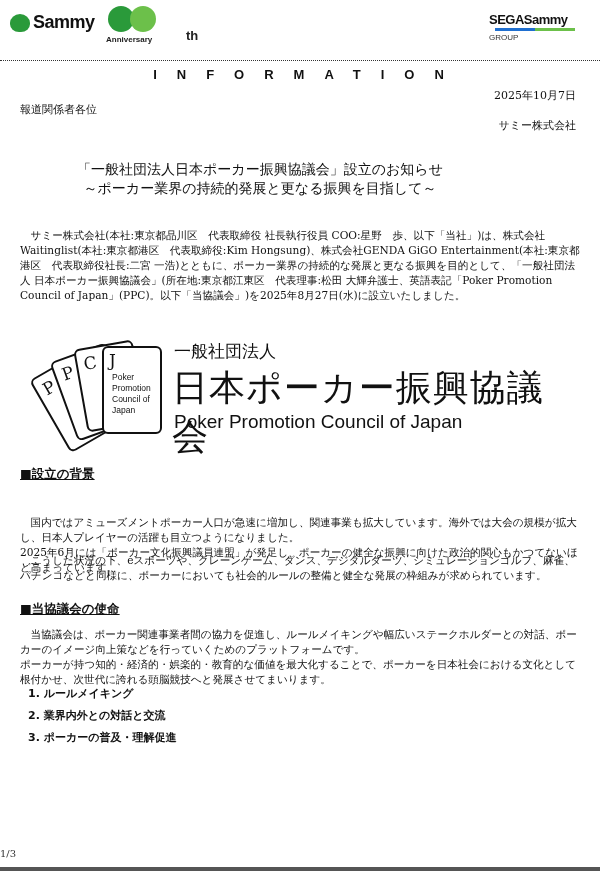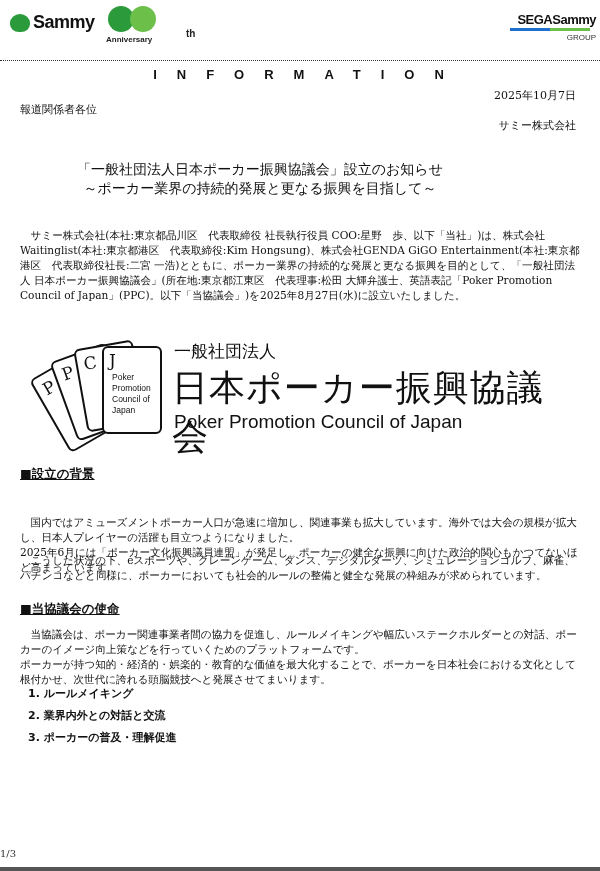--- a/index.html
+++ b/index.html
@@ -4,23 +4,23 @@
 <style>
   html, body { margin:0; padding:0; background:#fff; }
   body { width:600px; height:871px; position:relative; overflow:hidden; font-family:"DejaVu Serif", serif; color:#111; }
   .abs { position:absolute; }
   .logo-sammy { left:10px; top:12px; display:flex; align-items:center; }
   .sammy-mark { width:20px; height:18px; background:#2a9a3a; border-radius:50% 50% 45% 45%; position:relative; margin-right:3px; }
   .sammy-text { font-family:"Liberation Sans", sans-serif; font-weight:bold; font-size:18px; color:#111; letter-spacing:-0.5px; }
   .anniv { left:100px; top:4px; width:65px; height:42px; }
   .anniv-circle1 { position:absolute; left:8px; top:2px; width:26px; height:26px; background:#2a9a3a; border-radius:50%; }
   .anniv-circle2 { position:absolute; left:30px; top:2px; width:26px; height:26px; background:#6cc04a; border-radius:50%; }
-  .anniv-th { position:absolute; left:54px; top:24px; font-family:"Liberation Sans", sans-serif; font-size:10px; font-weight:bold; color:#222;padding-left:32px; }
+  .anniv-th { position:absolute; left:54px; top:24px; font-family:"Liberation Sans", sans-serif; font-size:13px; font-weight:bold; color:#222;padding-left:32px; }
   .anniv-text { position:absolute; left:6px; top:31px; font-family:"Liberation Sans", sans-serif; font-size:8px; font-weight:bold; color:#222; }
-  .sega { right:4px; top:12px; text-align:right; width:92px; }
+  .sega { right:19px; top:12px; text-align:left; width:92px; }
   .sega-text { font-family:"Liberation Sans", sans-serif; font-weight:bold; font-size:13px; letter-spacing:-0.5px; color:#111; }
   .sega-bar { height:3px; display:flex; margin:1px 6px 2px; }
   .sega-bar .b { flex:1; background:#1f6fd0; } .sega-bar .g { flex:1; background:#6cc04a; }
   .sega-group { font-family:"Liberation Sans", sans-serif; font-size:8px; color:#333; }
   .dotline { left:0; top:60px; width:600px; border-top:1px dotted #333; }
   .info { left:0; top:67px; width:600px; text-align:center; font-family:"Liberation Sans", sans-serif; font-weight:bold; font-size:13px; letter-spacing:20px; padding-left:17px; box-sizing:border-box; }
   .date { right:24px; top:88px; font-size:11px; }
   .addressee { left:20px; top:102px; font-size:11px; }
   .company { right:24px; top:118px; font-size:11px; }
   .title { left:0; top:160px; width:520px; text-align:center; font-family:"DejaVu Sans", sans-serif; font-size:14px; line-height:19px; }

